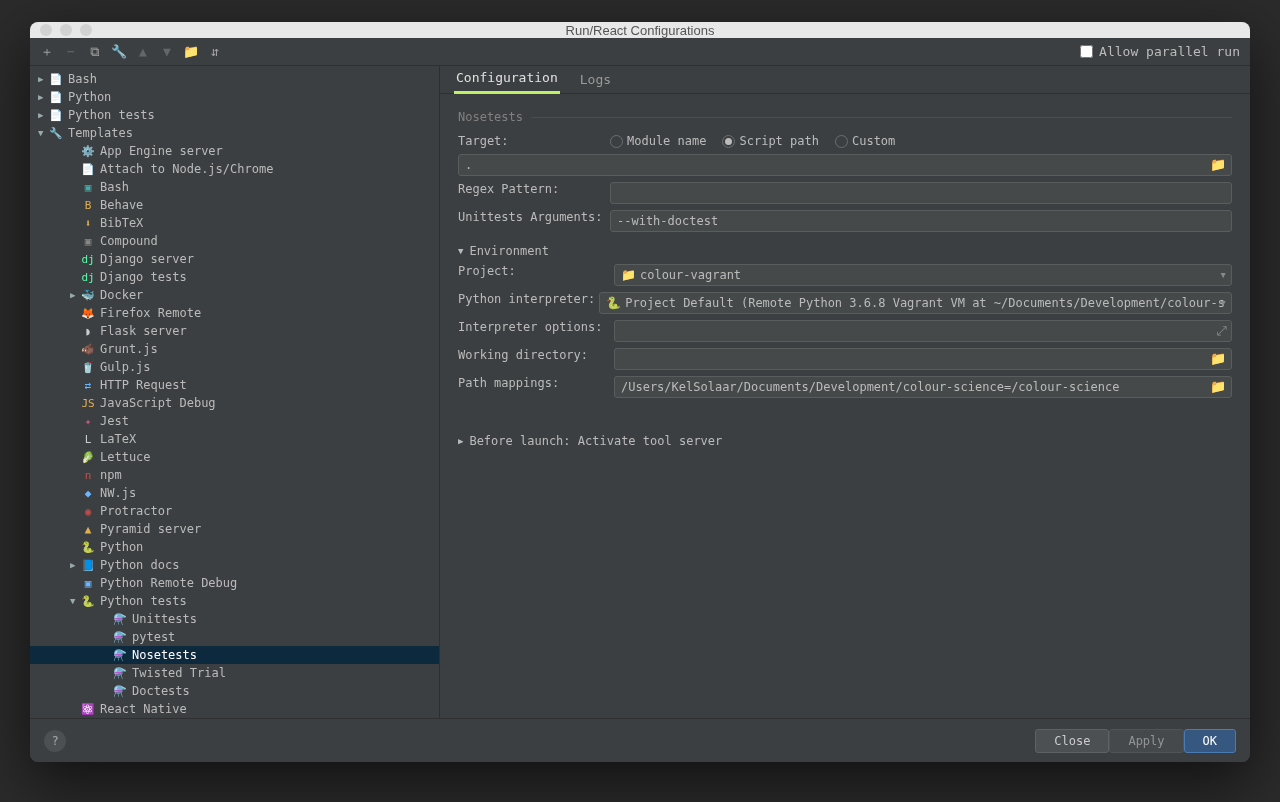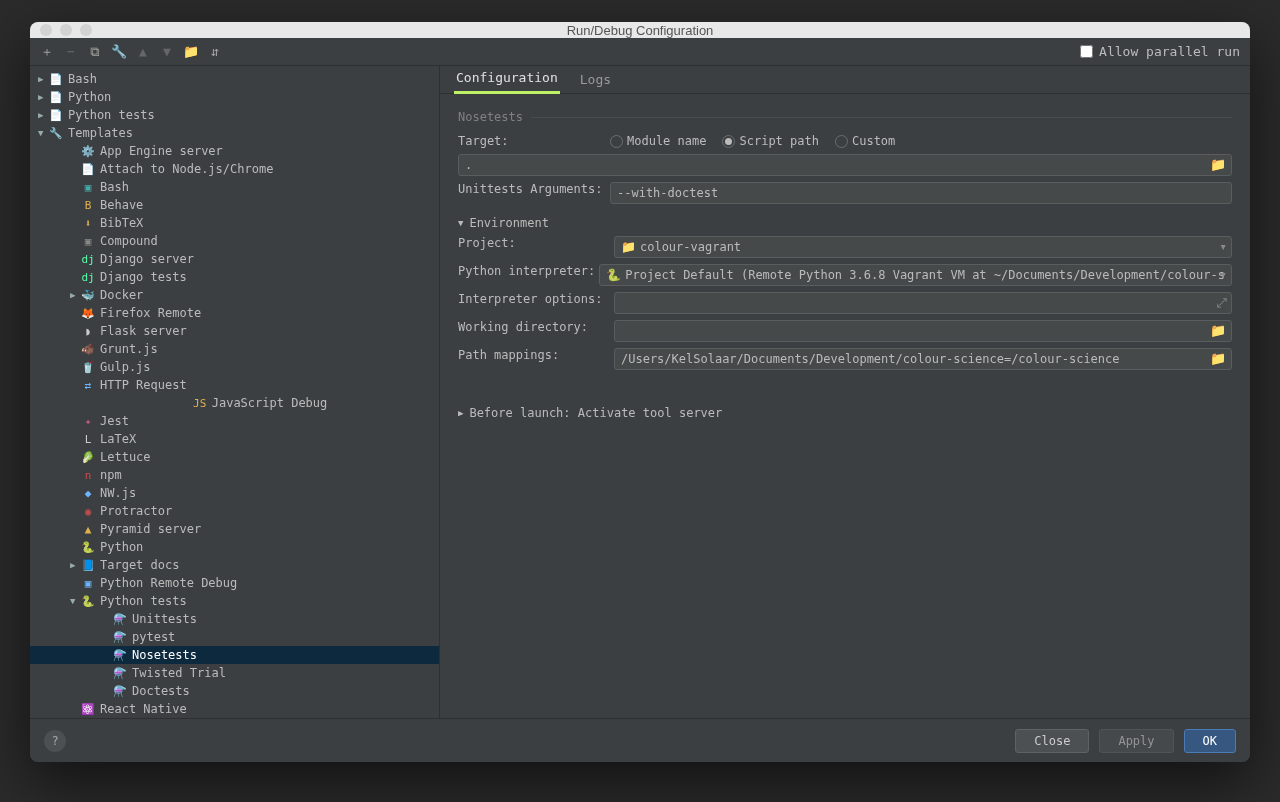--- a/index.html
+++ b/index.html
@@ -82,38 +82,38 @@
 .radio-dot { width:13px;height:13px;border-radius:50%; border:1px solid #6b6e70; display:inline-flex;align-items:center;justify-content:center;}
 .radio-dot.on::after{content:""; width:7px;height:7px;border-radius:50%;background:#bbbbbb;}
 .expander { display:flex; align-items:center; gap:6px; color:#bbbbbb; margin:12px 0 6px 0; cursor:pointer;}
 .expander .tri { font-size:9px;}
 .cb { accent-color:#5e88b8; margin-right:6px;}
 .footer {
   height:44px; border-top:1px solid #2d2f30;
   display:flex; align-items:center; justify-content:space-between; padding:0 14px;
 }
 .help { width:22px;height:22px;border-radius:50%;background:#4c5052;color:#aaa;display:flex;align-items:center;justify-content:center;cursor:pointer;}
-.btnrow { display:flex; gap:10px;}
+.btnrow { display:flex; }
 .btn { height:24px; padding:0 18px; border-radius:3px; background:#4c5052; border:1px solid #5e6264; color:#ccc; display:flex;align-items:center; cursor:pointer; font-size:12px;}
 .btn.primary { background:#365880; border-color:#4a7bb5; color:#fff;}
 .btn.dis { opacity:0.6;text-align:right;}
 .section-line{height:1px;background:#4a4d4f;flex:1;margin-left:8px;}
 .sect-head{display:flex;align-items:center;color:#808080;margin:6px 0 10px 0;}
 </style>
 </head>
 <body>
 
 <div class="window">
   <div class="titlebar">
     <div class="traffic">
       <div class="dot"></div>
       <div class="dot"></div>
       <div class="dot"></div>
     </div>
-    <div class="title">Run/Debug Configuration</div>
+    <div class="title">Run/React Configurations</div>
   </div>
 
   <div class="body">
     <div class="toprow">
       <div class="toolbar">
         <span class="ic">＋</span>
         <span class="ic dis">−</span>
         <span class="ic">⧉</span>
         <span class="ic">🔧</span>
         <span class="ic dis">▲</span>
@@ -212,21 +212,21 @@
           <div class="tree-item" style="padding-left: 40px;">
             <span class="chev"></span>
             <span class="icon" style="color:#bbb">🥤</span>
             <span>Gulp.js</span>
           </div>
           <div class="tree-item" style="padding-left: 40px;">
             <span class="chev"></span>
             <span class="icon" style="color:#6cb5ff">⇄</span>
             <span>HTTP Request</span>
           </div>
-          <div class="tree-item" style="padding-left: 40px; justify-content: center;">
+          <div class="tree-item" style="padding-left: 40px;">
             <span class="chev"></span>
             <span class="icon" style="color:#e0b050">JS</span>
             <span>JavaScript Debug</span>
           </div>
           <div class="tree-item" style="padding-left: 40px;">
             <span class="chev"></span>
             <span class="icon" style="color:#c25b7a">✦</span>
             <span>Jest</span>
           </div>
           <div class="tree-item" style="padding-left: 40px;">
@@ -260,21 +260,21 @@
             <span>Pyramid server</span>
           </div>
           <div class="tree-item" style="padding-left: 40px;">
             <span class="chev"></span>
             <span class="icon" style="color:#bbb">🐍</span>
             <span>Python</span>
           </div>
           <div class="tree-item" style="padding-left: 40px;">
             <span class="chev">▶</span>
             <span class="icon" style="color:#bbb">📘</span>
-            <span>Target docs</span>
+            <span>Python docs</span>
           </div>
           <div class="tree-item" style="padding-left: 40px;">
             <span class="chev"></span>
             <span class="icon" style="color:#6cb5ff">▣</span>
             <span>Python Remote Debug</span>
           </div>
           <div class="tree-item" style="padding-left: 40px;">
             <span class="chev">▼</span>
             <span class="icon" style="color:#bbb">🐍</span>
             <span>Python tests</span>
@@ -341,20 +341,26 @@
               </div>
           </div>
 
           <div class="row">
             <div class="input">
               <span>.</span>
               <span class="trail">📁</span>
             </div>
           </div>
 
+          <div class="row">
+            <div class="lbl">Regex Pattern:</div>
+            <div class="input">
+                <span></span>
+              </div>
+          </div>
 
           <div class="row">
             <div class="lbl">Unittests Arguments:</div>
             <div class="input">
                 <span>--with-doctest</span>
               </div>
           </div>
 
           <div class="expander">
             <span class="tri">▼</span>

